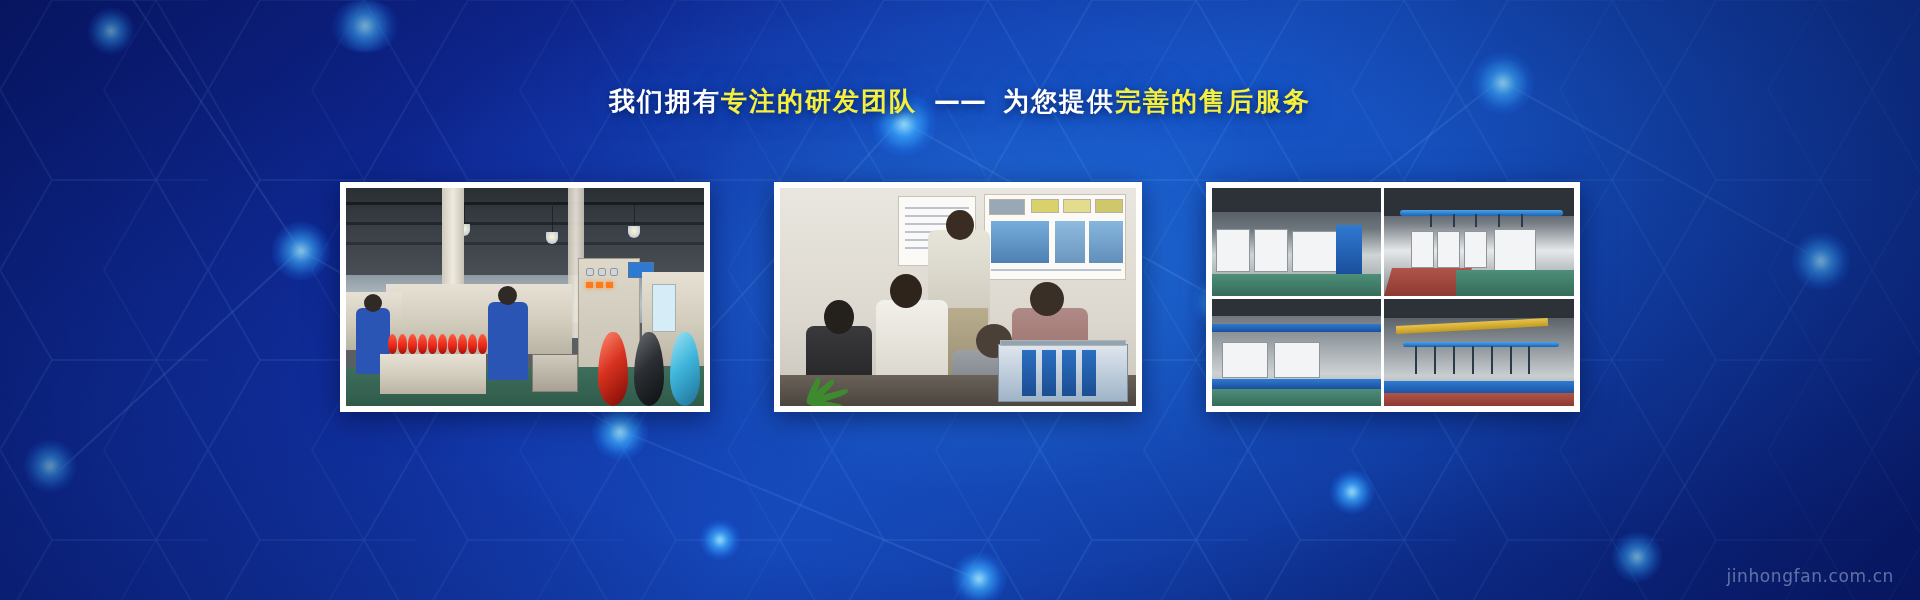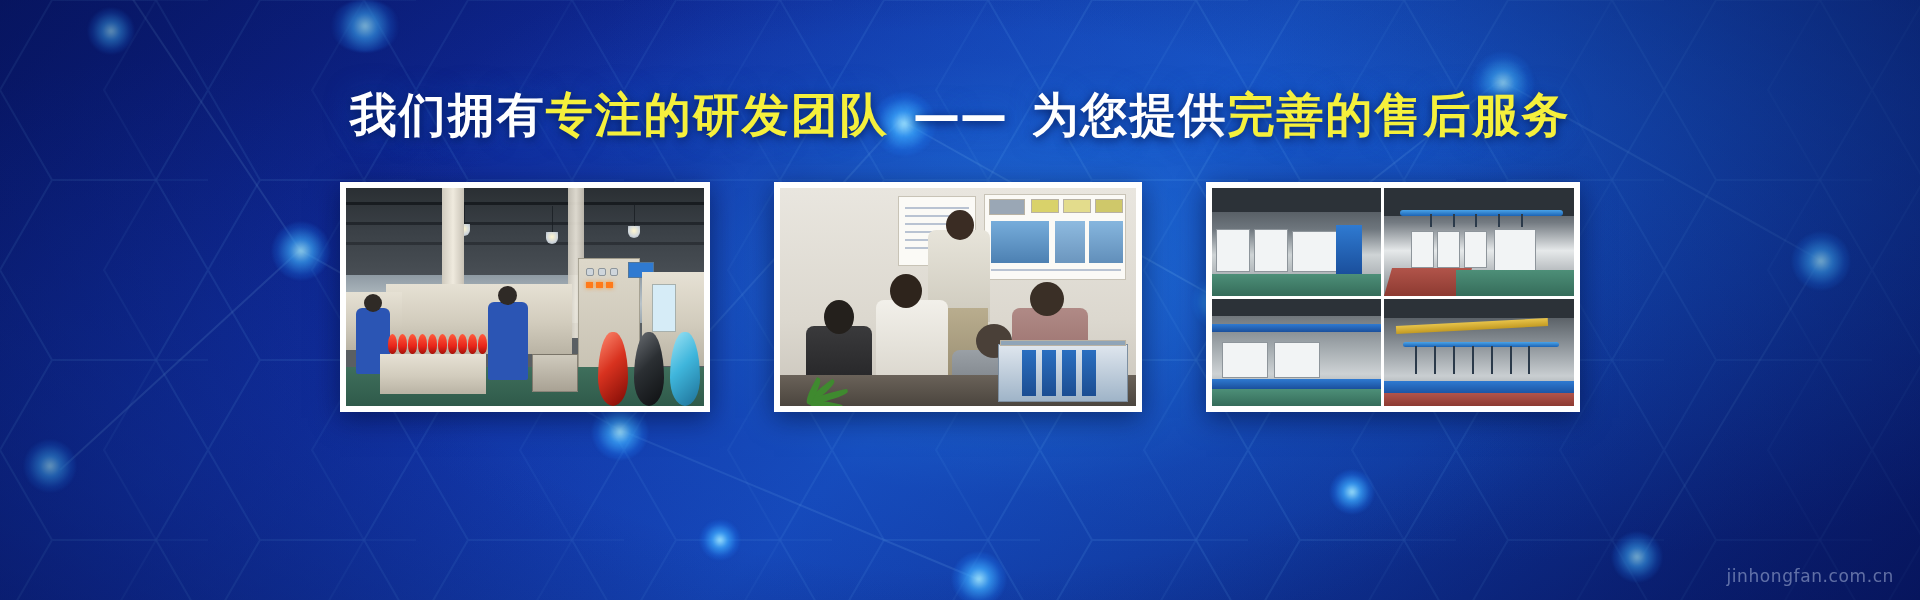--- a/index.html
+++ b/index.html
@@ -30,21 +30,21 @@
   .vignette{
     position:absolute; inset:0;
     background:radial-gradient(ellipse 1200px 600px at 50% 50%, rgba(0,0,0,0) 45%, rgba(4,14,70,.55) 100%);
     pointer-events:none;
   }
 
   
   .headline{
     position:absolute; top:84px; left:0; right:0;
     text-align:center;
-    font-size:47px; font-weight:700;
+    font-size:26px; font-weight:700;
     letter-spacing:2px;
     white-space:nowrap;
     text-shadow:0 2px 10px rgba(0,20,80,.85), 0 0 26px rgba(20,90,200,.6);
     z-index:5;
   }
   .hl-white{ color:#ffffff; }
   .hl-yellow{ color:#f5f03c; }
   .hl-dash{ color:#ffffff; padding:0 6px; letter-spacing:0; }
 
   

